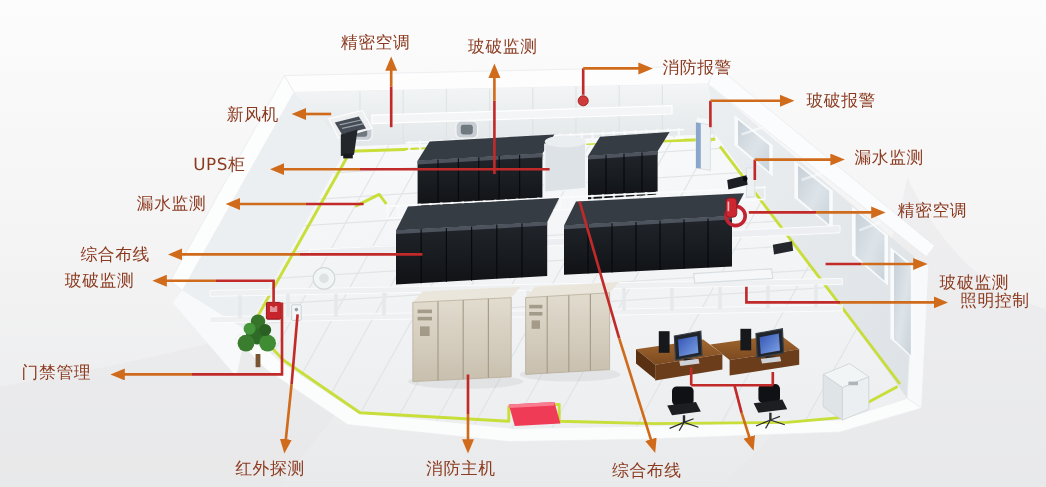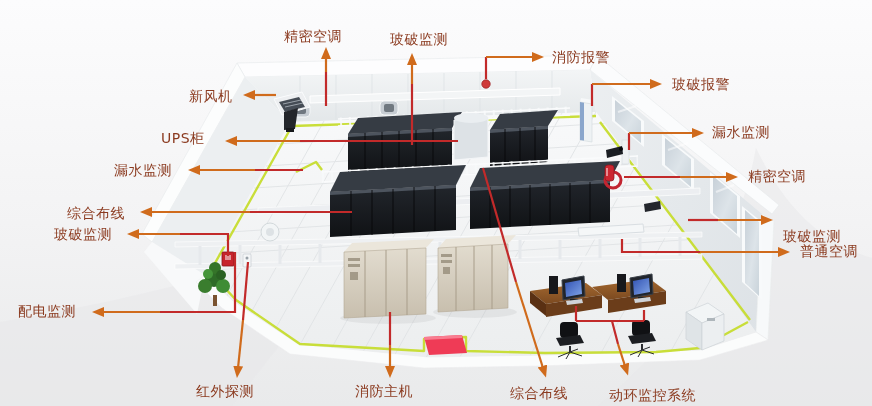--- a/index.html
+++ b/index.html
@@ -426,19 +426,18 @@
 <div class="lbl" style="left:552px;top:49px">消防报警</div>
 <div class="lbl" style="left:189px;top:88px">新风机</div>
 <div class="lbl" style="left:672px;top:76px">玻破报警</div>
 <div class="lbl" style="left:161px;top:130px">UPS柜</div>
 <div class="lbl" style="left:712px;top:124px">漏水监测</div>
 <div class="lbl" style="left:114px;top:162px">漏水监测</div>
 <div class="lbl" style="left:748px;top:168px">精密空调</div>
 <div class="lbl" style="left:67px;top:205px">综合布线</div>
 <div class="lbl" style="left:783px;top:228px">玻破监测</div>
 <div class="lbl" style="left:54px;top:226px">玻破监测</div>
-<div class="lbl" style="left:800px;top:243px">普通空调</div>
-<div class="lbl" style="left:18px;top:303px">配电监测</div>
+<div class="lbl" style="left:800px;top:243px">照明控制</div>
+<div class="lbl" style="left:18px;top:303px">门禁管理</div>
 <div class="lbl" style="left:196px;top:383px">红外探测</div>
 <div class="lbl" style="left:355px;top:383px">消防主机</div>
 <div class="lbl" style="left:510px;top:385px">综合布线</div>
-<div class="lbl" style="left:609px;top:387px">动环监控系统</div>
 </div>
 
 </body></html>

